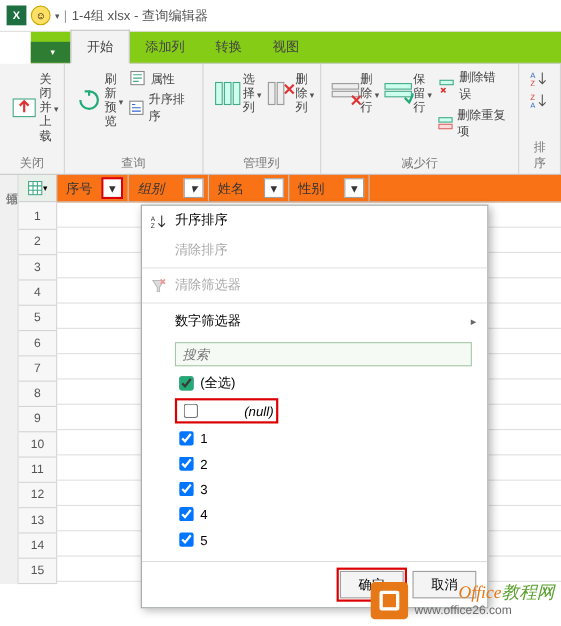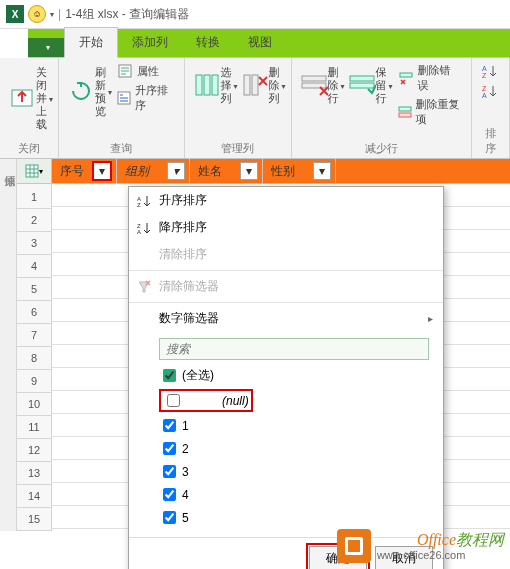--- a/index.html
+++ b/index.html
@@ -312,30 +312,20 @@
   <div class="menu-item">
     <div class="mic">
         <svg width="14" height="14">
           <text x="0" y="7" font-size="6" fill="#333">A</text>
           <text x="0" y="13" font-size="6" fill="#333">Z</text>
           <path d="M10 2v10M7 9l3 3 3-3" stroke="#333" fill="none"></path>
         </svg>
       </div>
     <span>升序排序</span>
   </div>
-  <div class="menu-item">
-    <div class="mic">
-        <svg width="14" height="14">
-          <text x="0" y="7" font-size="6" fill="#333">Z</text>
-          <text x="0" y="13" font-size="6" fill="#333">A</text>
-          <path d="M10 2v10M7 9l3 3 3-3" stroke="#333" fill="none"></path>
-        </svg>
-      </div>
-    <span>降序排序</span>
-  </div>
   <div class="menu-item disabled">
     <span>清除排序</span>
   </div>
   <div style="border-top:1px solid #e4e4e4;margin:2px 0;"></div>
   <div class="menu-item disabled">
     <div class="mic">
         <svg width="14" height="14">
           <path d="M2 2h10L8 8v4H6V8z" fill="#ddd" stroke="#bbb"></path>
           <path d="M9 1l4 4M13 1l-4 4" stroke="#e99" stroke-width="1.5"></path>
         </svg>

